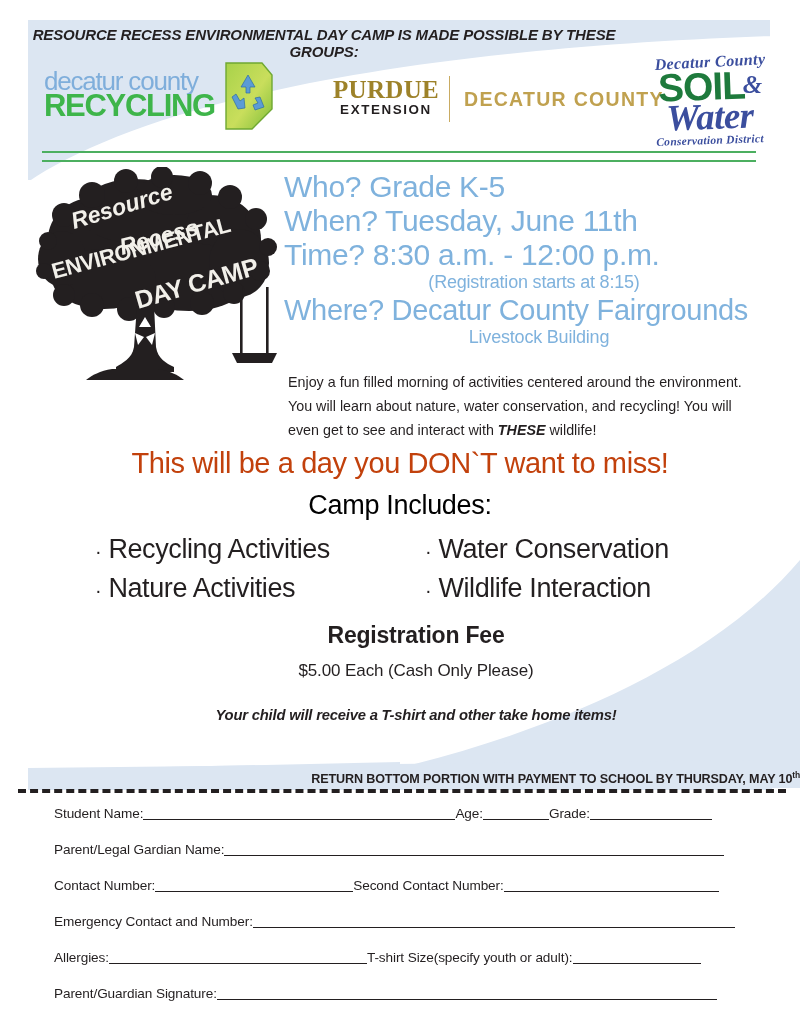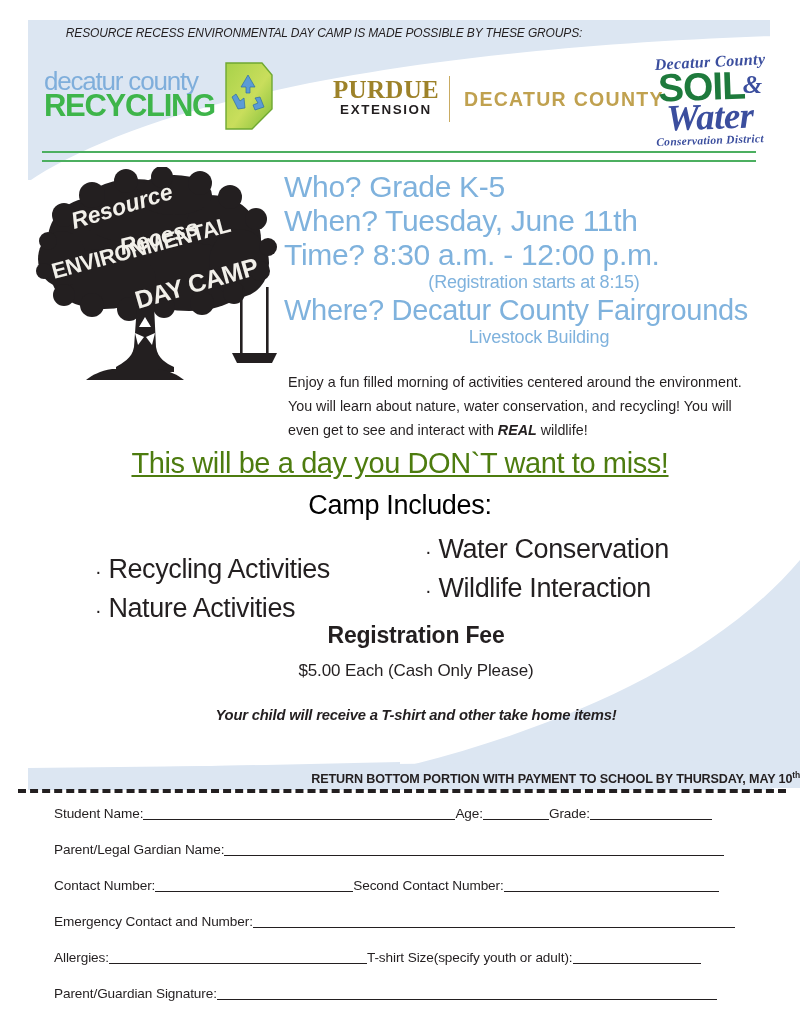--- a/index.html
+++ b/index.html
@@ -25,22 +25,22 @@
     pointer-events: none;
   }
 
   
   #sponsor-line {
     position: absolute;
     left: 0; top: 26px;
     width: 648px;
     text-align: center;
     font-style: italic;
-    font-weight: normal;
-    font-size: 12px;
+    font-weight: bold;
+    font-size: 15px;
     letter-spacing: -0.15px;
     color: #231f20;
     z-index: 5;
   }
 
   #logo-row {
     position: absolute;
     left: 0; top: 55px;
     width: 800px;
     height: 95px;
@@ -258,24 +258,23 @@
   #intro-paragraph b { font-style: italic; }
 
   
   #tagline {
     position: absolute;
     left: 0; top: 447px;
     width: 800px;
     text-align: center;
     font-size: 29px;
     font-weight: 300;
-    color: #4d7c0f;
+    color: #c2410c;
     letter-spacing: -0.4px;
     z-index: 6;
-    text-decoration: underline;
   }
 
   
   #camp-includes-title {
     position: absolute;
     left: 0; top: 490px;
     width: 800px;
     text-align: center;
     font-size: 27px;
     font-weight: 300;
@@ -286,21 +285,21 @@
   #camp-list {
     position: absolute;
     left: 95px; top: 531px;
     width: 620px;
     z-index: 6;
   }
   .camp-col {
     display: inline-block;
     vertical-align: top;
   }
-  .camp-col-left { width: 330px; margin-top: 20px; }
+  .camp-col-left { width: 330px; }
   .camp-col-right { width: 280px; }
   .camp-item {
     font-size: 27px;
     font-weight: 300;
     line-height: 37px;
     color: #231f20;
     letter-spacing: -0.4px;
     white-space: nowrap;
   }
   .camp-bullet { font-size: 20px; }
@@ -511,21 +510,21 @@
 
 <div id="event-details">
   <div class="ev-line">Who? Grade K-5</div>
   <div class="ev-line">When? Tuesday, June 11th</div>
   <div class="ev-line">Time? 8:30 a.m. - 12:00 p.m.</div>
   <div class="ev-sub">(Registration starts at 8:15)</div>
   <div class="ev-line" id="ev-where">Where? Decatur County Fairgrounds</div>
   <div class="ev-sub" id="ev-where-sub">Livestock Building</div>
 </div>
 
-<div id="intro-paragraph"><span>Enjoy a fun filled morning of activities centered around the environment. You will learn about nature, water conservation, and recycling! You will even get to see and interact with </span><b>REAL</b><span> wildlife!</span></div>
+<div id="intro-paragraph"><span>Enjoy a fun filled morning of activities centered around the environment. You will learn about nature, water conservation, and recycling! You will even get to see and interact with </span><b>THESE</b><span> wildlife!</span></div>
 
 <div id="tagline">This will be a day you DON`T want to miss!</div>
 
 <div id="camp-includes-title">Camp Includes:</div>
 <div id="camp-list">
   <div class="camp-col camp-col-left">
     <div class="camp-item"><span class="camp-bullet">·</span> <span>Recycling Activities</span></div>
     <div class="camp-item"><span class="camp-bullet">·</span> <span>Nature Activities</span></div>
   </div><div class="camp-col camp-col-right">
     <div class="camp-item"><span class="camp-bullet">·</span> <span>Water Conservation</span></div>

